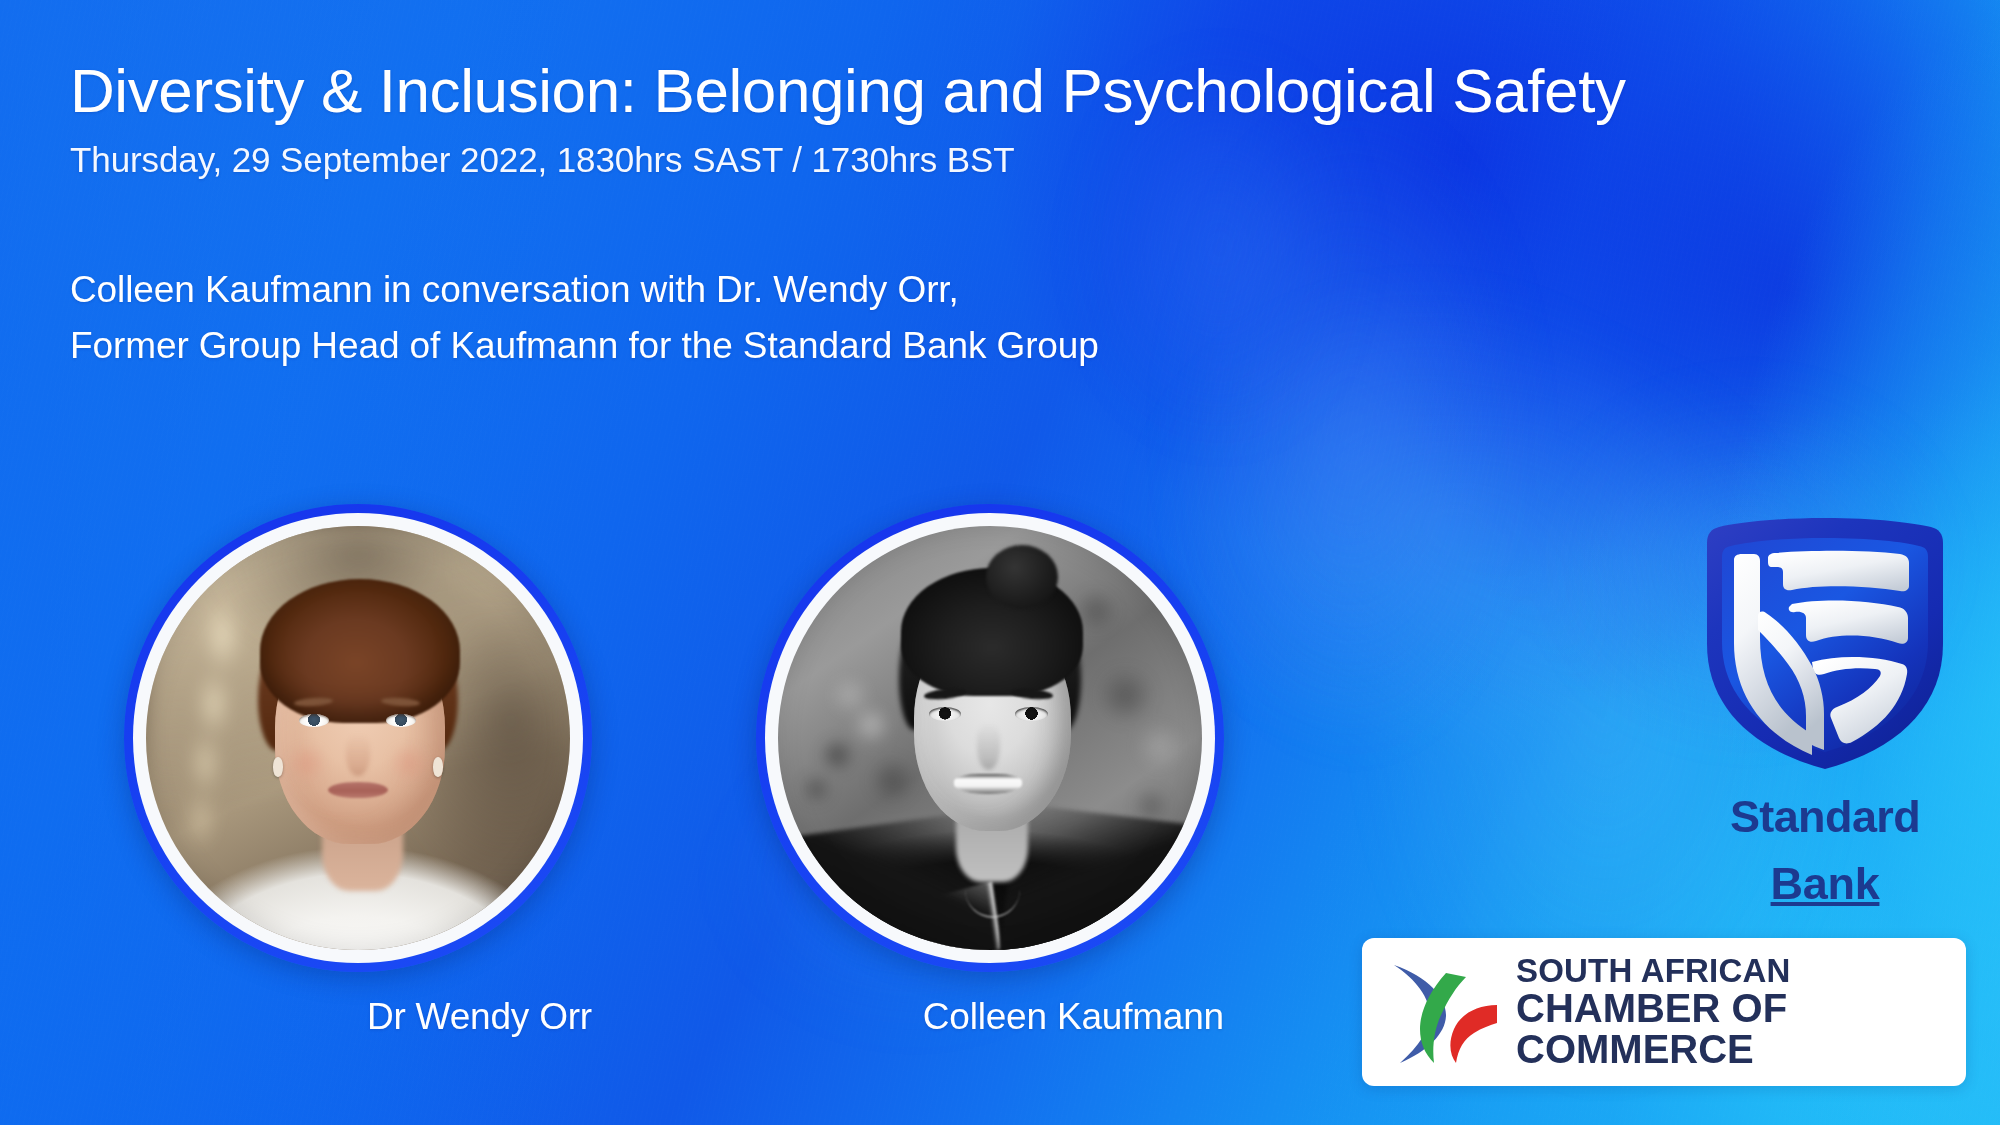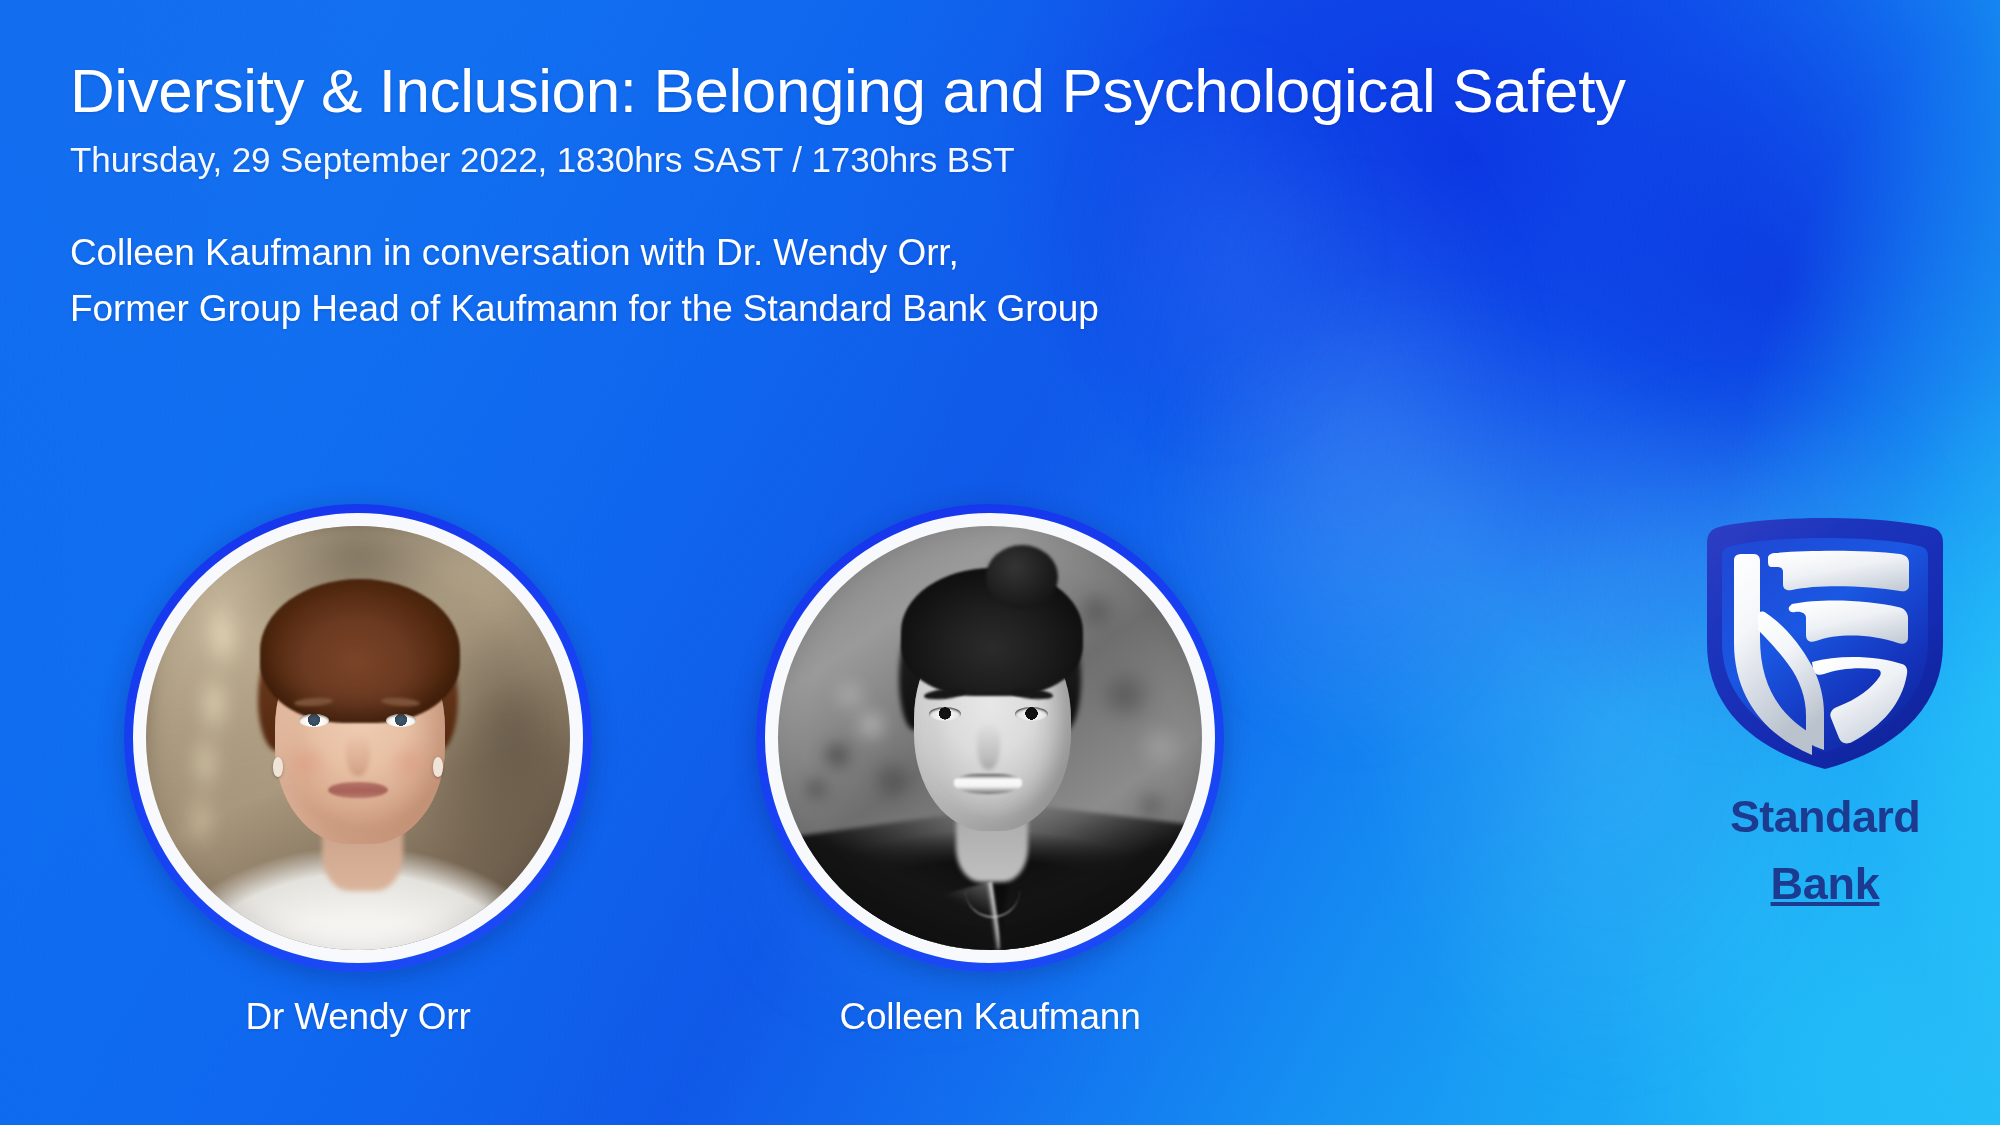--- a/index.html
+++ b/index.html
@@ -143,21 +143,21 @@
     margin-top: 14px;
     font-size: 35px;
     font-weight: 300;
     letter-spacing: -0.1px;
     color: #f4f8ff;
     line-height: 1.2;
     white-space: nowrap;
     text-shadow: 0 1px 3px rgba(0,30,120,0.20);
   }
   .desc {
-    margin-top: 44px;
+    margin-top: 81px;
     font-size: 37px;
     font-weight: 300;
     letter-spacing: -0.1px;
     color: #ffffff;
     line-height: 1.5;
     text-shadow: 0 1px 3px rgba(0,30,120,0.20);
   }
   .desc-line { white-space: nowrap; }
 
   
@@ -470,21 +470,21 @@
   }
 
   .photo-soft {
     position: absolute; inset: 0;
     box-shadow: inset 0 0 26px rgba(0,0,0,0.12);
     border-radius: 50%;
   }
 
   .speaker-name {
     margin-top: 24px;
-    text-align: center;
+    text-align: right;
     font-size: 37px;
     font-weight: 300;
     color: #ffffff;
     letter-spacing: -0.2px;
     white-space: nowrap;
     text-shadow: 0 1px 3px rgba(0,30,120,0.20);
   }
 
   
   .sb-logo {
@@ -679,14 +679,31 @@
 
       <path d="M58 104 C58 100 62 98 66 101 C84 113 100 132 112 154
                C120 169 124 186 124 202 L124 238
                C118 236 112 233 106 230 L106 204
                C106 186 100 168 88 152 C78 138 66 126 58 118 Z" fill="url(#sbSilver)"></path>
     </svg>
     <div class="sb-word">Standard</div>
     <div class="sb-word sb-word-2">Bank</div>
   </div>
 
+  <div class="sacc-card">
+    <svg class="sacc-mark" viewBox="0 0 118 106">
+
+      <path d="M10 6 C44 18 62 38 62 56 C62 74 44 92 16 104
+               C36 86 46 70 46 56 C46 40 32 20 10 6 Z" fill="#3f5ca8"></path>
+
+      <path d="M62 14 C44 34 36 54 36 70 C36 84 41 95 50 104
+               C48 88 50 70 58 54 C64 41 72 28 82 18 Z" fill="#33a94a"></path>
+
+      <path d="M113 46 C92 46 76 56 70 70 C64 84 66 96 72 104
+               C74 90 80 80 90 74 C98 69 106 66 113 64 Z" fill="#e02b26"></path>
+    </svg>
+    <div class="sacc-text">
+      <div class="sacc-line1">SOUTH AFRICAN</div>
+      <div class="sacc-line2">CHAMBER OF COMMERCE</div>
+    </div>
+  </div>
 
 </div>
 
 </body></html>

